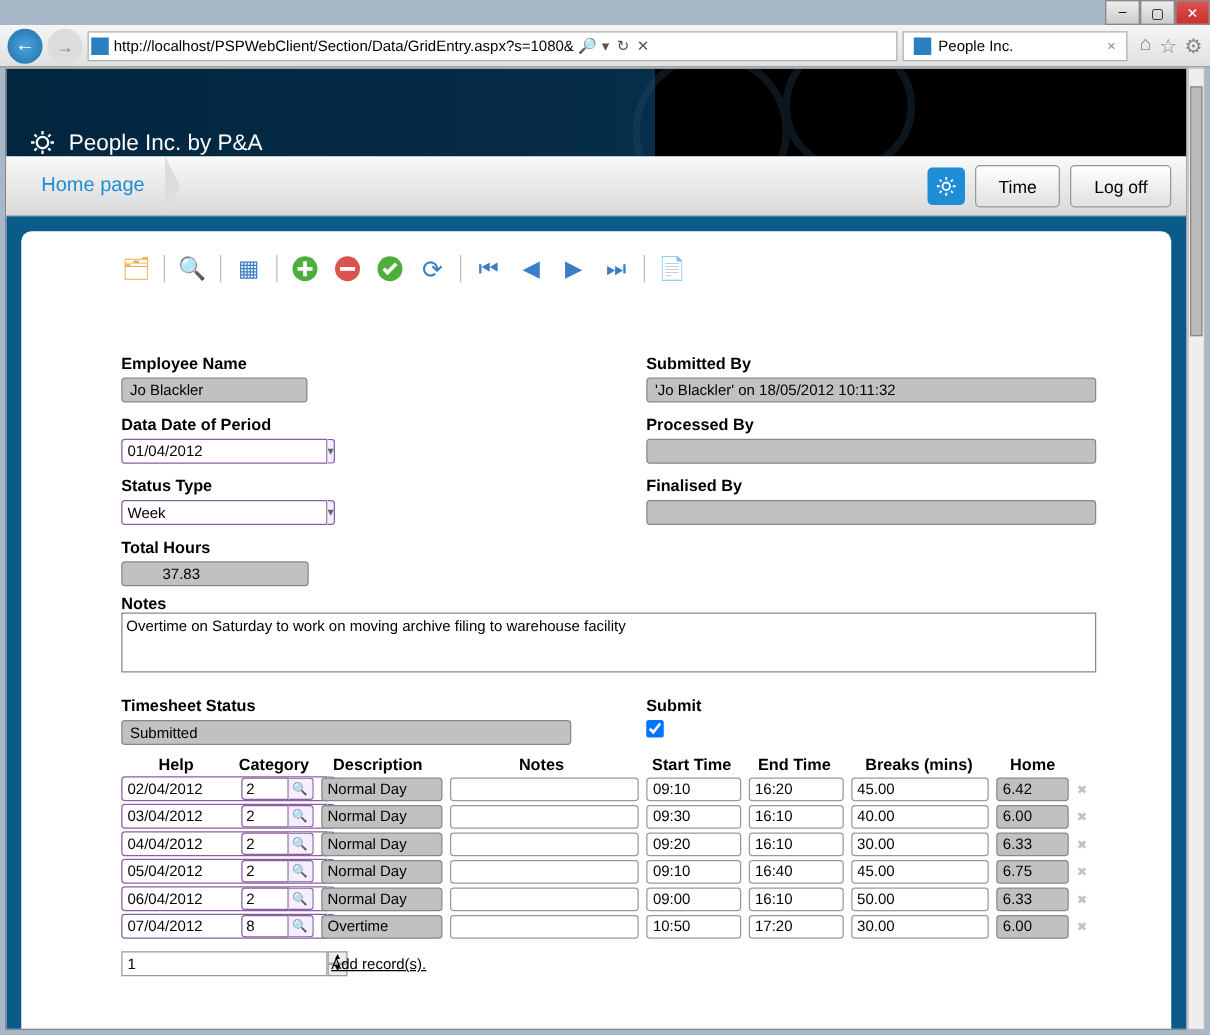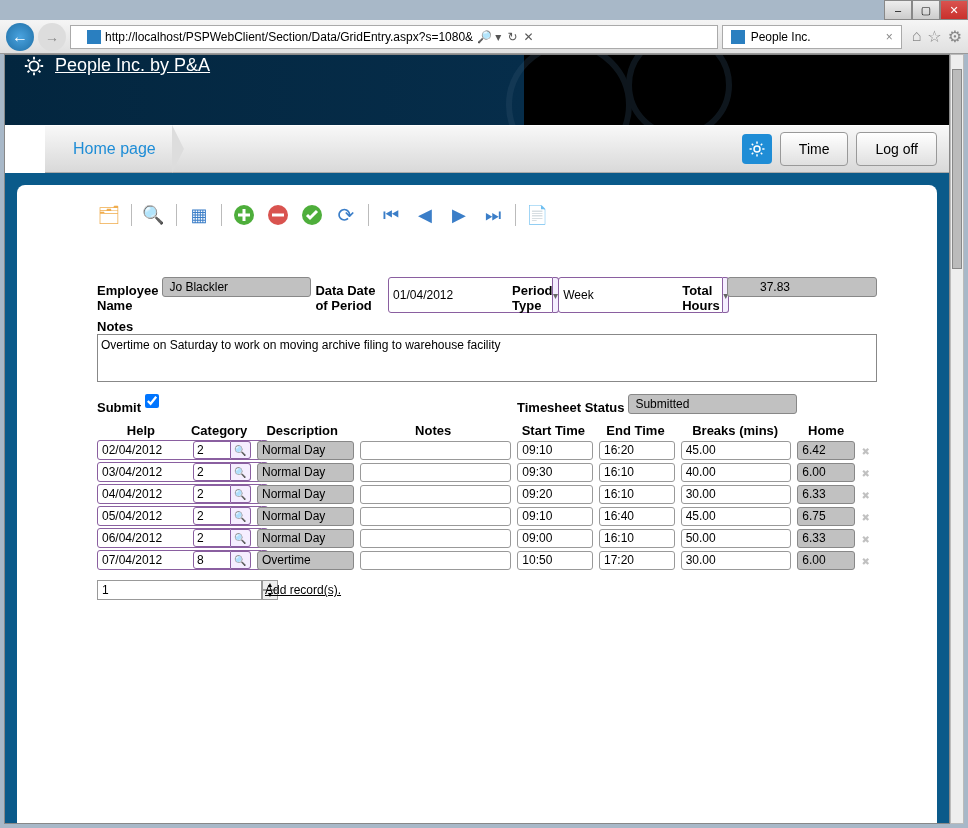--- a/index.html
+++ b/index.html
@@ -6,58 +6,58 @@
 body { background: #a8b8c8; width: 968px; height: 828px; overflow: hidden; position: relative; }
 
 .window-chrome { position: absolute; top: 0; right: 0; display: flex; }
 .win-btn { width: 28px; height: 20px; border: 1px solid #888; background: linear-gradient(#eee,#ccc); display: flex; align-items: center; justify-content: center; font-size: 11px; cursor: pointer; }
 .win-btn.close { background: linear-gradient(#d9534f,#c9302c); color: #fff; }
 
 .browser-bar { position: absolute; top: 20px; left: 0; right: 0; height: 34px; background: linear-gradient(#f5f5f5,#e0e0e0); border-bottom: 1px solid #999; display: flex; align-items: center; padding: 0 6px; gap: 4px; }
 .nav-btn { width: 28px; height: 28px; border-radius: 50%; display: flex; align-items: center; justify-content: center; cursor: pointer; }
 .nav-back { background: radial-gradient(#4aa3df,#1f6fa6); color: #fff; font-size: 16px; }
 .nav-fwd { background: #ddd; color: #888; font-size: 14px; }
-.url-box { flex: 1; height: 24px; background: #fff; border: 1px solid #aaa; display: flex; align-items: center; padding: 0 16px; font-size: 12px; gap: 4px; }
+.url-box { flex: 1; height: 24px; background: #fff; border: 1px solid #aaa; display: flex; align-items: center; padding: 0 2px; font-size: 12px; gap: 4px; }
 .url-icon { width: 14px; height: 14px; background: #2a7fc0; }
 .url-right { display: flex; gap: 6px; color: #555; font-size: 12px; }
 .tab-strip { display: flex; align-items: center; gap: 4px; }
 .tab { background: #fff; border: 1px solid #aaa; height: 24px; padding: 0 8px; display: flex; align-items: center; gap: 6px; font-size: 12px; width: 180px; }
 .tab-x { margin-left: auto; color: #888; cursor: pointer; }
 .chrome-icons { display: flex; gap: 6px; color: #888; margin-left: 6px; }
 .chrome-icons span { cursor: pointer; }
 
 .page { position: absolute; top: 54px; left: 4px; right: 18px; bottom: 4px; background: #fff; border: 1px solid #888; overflow: hidden; }
 .scrollbar { position: absolute; top: 54px; right: 4px; width: 14px; bottom: 4px; background: #eee; border: 1px solid #bbb; }
 .scrollbar-thumb { position: absolute; top: 14px; left: 1px; right: 1px; height: 200px; background: #bbb; border: 1px solid #888; cursor: pointer; }
 
-.banner { height: 70px; background: linear-gradient(90deg,#03263f,#062d4a 55%,#000 55%,#000); color: #fff; display: flex; align-items: flex-start; padding-left: 18px; font-size: 18px; position: relative; overflow: hidden; text-decoration: underline; }
+.banner { height: 70px; background: linear-gradient(90deg,#03263f,#062d4a 55%,#000 55%,#000); color: #fff; display: flex; align-items: flex-end; padding-left: 18px; font-size: 18px; position: relative; overflow: hidden; }
 .banner-gear { width: 22px; height: 22px; margin-right: 10px; }
 .banner-cogs { position: absolute; right: 150px; top: -30px; opacity: .25; }
 
-.toolbar { height: 48px; background: linear-gradient(#f8f8f8,#d9d9d9); border-top: 1px solid #fff; border-bottom: 1px solid #aaa; display: flex; align-items: center; padding: 0 12px; margin-left: 40px; }
+.toolbar { height: 48px; background: linear-gradient(#f8f8f8,#d9d9d9); border-top: 1px solid #fff; border-bottom: 1px solid #aaa; display: flex; align-items: center; padding: 0 12px; }
 .breadcrumb { display: flex; align-items: center; gap: 0; }
 .bc-item { color: #1f8dd6; font-size: 16px; padding: 0 16px; cursor: pointer; position: relative; }
 .bc-sep { width: 0; height: 0; border-left: 12px solid #ddd; border-top: 24px solid transparent; border-bottom: 24px solid transparent; }
 .toolbar-right { margin-left: auto; display: flex; gap: 8px; align-items: center; }
 .gear-icon { width: 30px; height: 30px; background: #1f8dd6; border-radius: 4px; display: flex; align-items: center; justify-content: center; color: #fff; }
 .tb-btn { padding: 8px 18px; background: linear-gradient(#fff,#e0e0e0); border: 1px solid #999; border-radius: 4px; font-size: 14px; cursor: pointer; }
 
 .content-shell { padding: 12px; background: #0a5a8a; }
 .content { background: #fff; border-radius: 8px 8px 0 0; padding: 18px 60px 30px 80px; min-height: 700px; }
 
 .icon-bar { display: flex; gap: 10px; align-items: center; margin-bottom: 50px; }
 .ib { width: 24px; height: 24px; display: flex; align-items: center; justify-content: center; cursor: pointer; font-size: 18px; }
 .ib-div { width: 1px; height: 22px; background: #bbb; }
 .ib-green { color: #4eae3b; }
 .ib-red { color: #d9534f; }
 .ib-blue { color: #3b7ec8; }
 .ib-orange { color: #f0ad4e; }
 
 .form-cols { display: flex; gap: 60px; }
-.col { flex: 1; display: flex; gap: 4px; }
+.col { flex: 1; display: flex; flex-direction: column; gap: 4px; }
 .fld-label { font-size: 13px; font-weight: bold; margin-top: 6px; }
 .ro-input { background: #c1c1c1; border: 1px solid #888; padding: 2px 6px; font-size: 12px; height: 20px; border-radius: 3px; }
 .combo { display: flex; width: 120px; }
 .combo input { flex: 1; border: 1px solid #8a5fa0; font-size: 12px; padding: 2px 4px; border-radius: 3px 0 0 3px; }
 .combo-btn { width: 20px; border: 1px solid #8a5fa0; border-left: none; background: #f5eeff; display: flex; align-items: center; justify-content: center; font-size: 10px; cursor: pointer; border-radius: 0 3px 3px 0; color: #666; }
 .notes-area { width: 100%; height: 48px; border: 1px solid #888; background: #fff; font-size: 12px; padding: 3px; resize: none; font-family: Arial; }
 .chk { width: 14px; height: 14px; }
 
 .grid { margin-top: 8px; }
 .grid-hdr, .grid-row { display: flex; gap: 6px; align-items: center; }
@@ -191,41 +191,49 @@
 
       <div class="form-cols">
         <div class="col">
           <div class="fld-label">Employee Name</div>
           <input class="ro-input" readonly="" style="width: 149px;" value="Jo Blackler">
           <div class="fld-label">Data Date of Period</div>
           <div class="combo">
             <input value="01/04/2012" style="">
             <span class="combo-btn">▾</span>
           </div>
-          <div class="fld-label">Period Type</div>
+          <div class="fld-label">Status Type</div>
           <div class="combo">
             <input value="Week" style="">
             <span class="combo-btn">▾</span>
           </div>
           <div class="fld-label">Total Hours</div>
           <input class="ro-input" readonly="" style="width: 150px; padding-left: 32px;" value="37.83">
         </div>
+        <div class="col">
+          <div class="fld-label">Submitted By</div>
+          <input class="ro-input" readonly="" value="'Jo Blackler' on 18/05/2012 10:11:32" style="">
+          <div class="fld-label">Processed By</div>
+          <input class="ro-input" readonly="" value="" style="">
+          <div class="fld-label">Finalised By</div>
+          <input class="ro-input" readonly="" value="" style="">
+        </div>
       </div>
 
       <div class="fld-label" style="margin-top:6px">Notes</div>
       <textarea class="notes-area" style="">Overtime on Saturday to work on moving archive filing to warehouse facility</textarea>
 
       <div class="form-cols" style="margin-top:8px">
+        <div class="col">
+          <div class="fld-label">Timesheet Status</div>
+          <input class="ro-input" readonly="" value="Submitted" style="">
+        </div>
         <div class="col">
           <div class="fld-label">Submit</div>
           <input type="checkbox" class="chk" checked="" style="">
-        </div>
-        <div class="col">
-          <div class="fld-label">Timesheet Status</div>
-          <input class="ro-input" readonly="" value="Submitted" style="">
         </div>
       </div>
 
       <div class="grid">
         <div class="grid-hdr">
           <div class="gc-date">Help</div>
           <div class="gc-cat">Category</div>
           <div class="gc-desc">Description</div>
           <div class="gc-notes">Notes</div>
           <div class="gc-st">Start Time</div>

